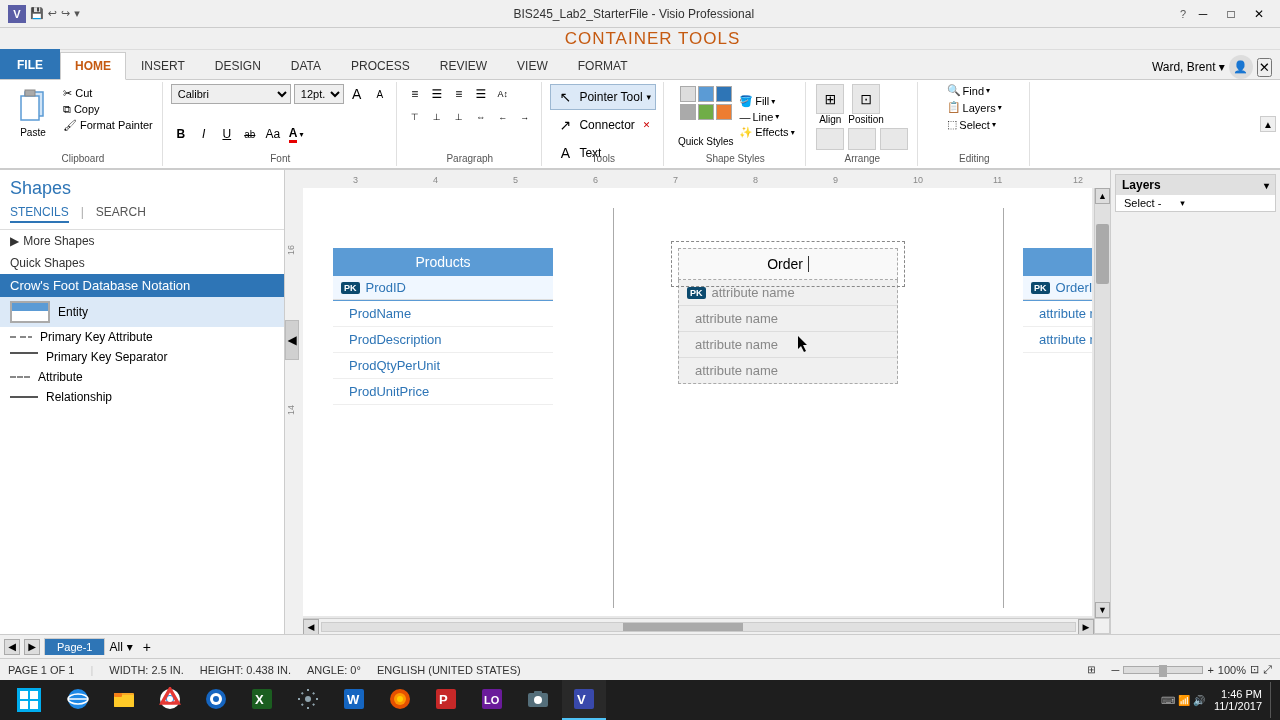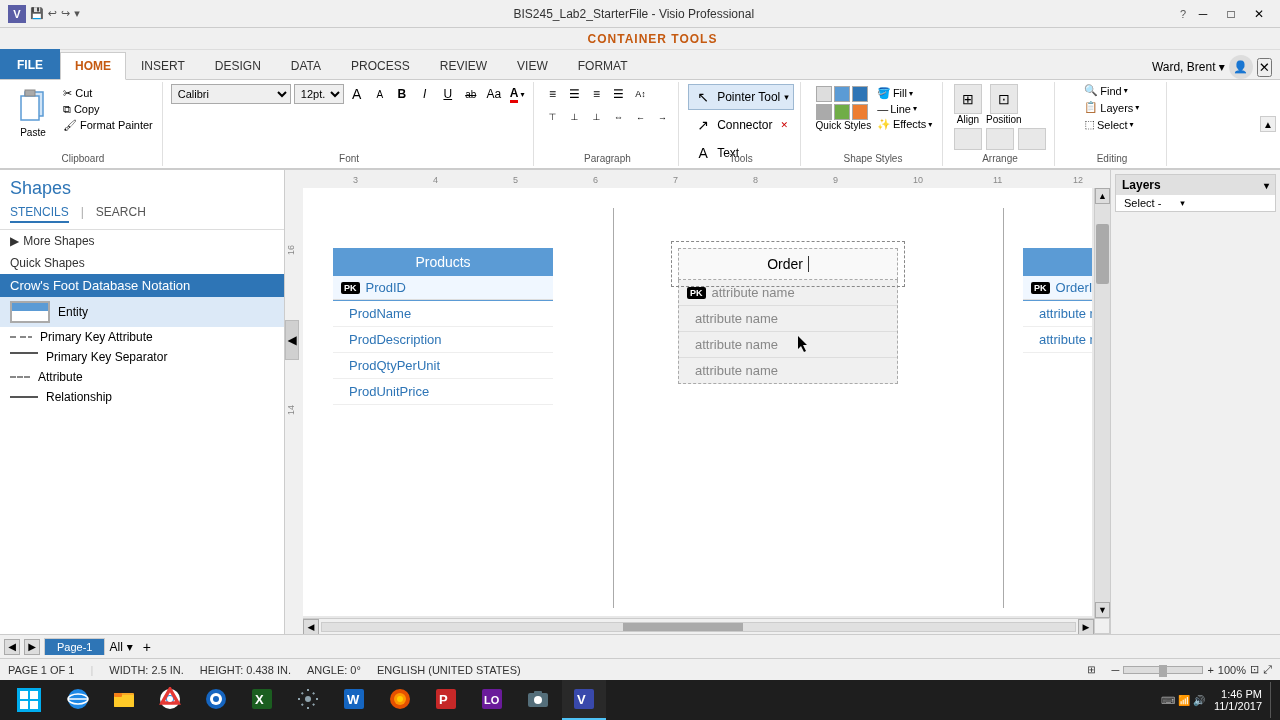--- a/index.html
+++ b/index.html
@@ -7,21 +7,21 @@
 
     
     #titlebar { height: 28px; background: #f0f0f0; display: flex; align-items: center; padding: 0 8px; border-bottom: 1px solid #ccc; }
     #titlebar .title { flex: 1; text-align: center; font-size: 12px; color: #333; }
     #titlebar .win-controls { display: flex; gap: 2px; }
     #titlebar .win-btn { width: 26px; height: 22px; border: none; background: transparent; cursor: pointer; font-size: 12px; display: flex; align-items: center; justify-content: center; }
     .title-icons { display: flex; align-items: center; gap: 4px; margin-right: 8px; }
 
     
     #container-tools-bar { height: 22px; background: #f0f0f0; display: flex; justify-content: center; align-items: center; border-bottom: 1px solid #ddd; }
-    #container-tools-bar span { font-size: 12px; color: #c55a11; font-weight: 700; letter-spacing: 1px; padding-left: 25px; }
+    #container-tools-bar span { font-size: 17px; color: #c55a11; font-weight: 400; letter-spacing: 1px; padding-left: 25px; }
 
     
     #ribbon-tabs { height: 30px; background: #f0f0f0; display: flex; align-items: flex-end; padding-left: 0; border-bottom: 1px solid #ccc; }
     .ribbon-tab { padding: 4px 14px; font-size: 12px; cursor: pointer; border: 1px solid transparent; border-bottom: none; color: #333; height: 28px; display: flex; align-items: center; }
     .ribbon-tab.active { background: white; border: 1px solid #ccc; border-bottom: 1px solid white; color: #c55a11; font-weight: 600; margin-bottom: -1px; }
     .ribbon-tab.file { background: #2e75b6; color: white; font-weight: 600; padding: 4px 16px; height: 30px; }
     .ribbon-tab.format-tab { color: #333; }
     .user-area { margin-left: auto; display: flex; align-items: center; gap: 4px; padding-right: 8px; font-size: 12px; }
     .user-avatar { width: 24px; height: 24px; background: #ddd; border-radius: 50%; display: flex; align-items: center; justify-content: center; }
 
@@ -32,21 +32,21 @@
     .ribbon-group-content { display: flex; align-items: flex-start; gap: 2px; flex: 1; padding-bottom: 14px; }
 
     
     .paste-btn { display: flex; flex-direction: column; align-items: center; padding: 2px 4px; cursor: pointer; border: 1px solid transparent; }
     .paste-icon { width: 36px; height: 40px; display: flex; align-items: center; justify-content: center; }
     .paste-label { font-size: 10px; }
     .small-btns { display: flex; flex-direction: column; gap: 1px; padding-top: 2px; }
     .small-btn { font-size: 11px; cursor: pointer; padding: 1px 3px; white-space: nowrap; }
 
     
-    .font-group-content { display: flex; gap: 2px; padding-bottom: 14px; }
+    .font-group-content { display: flex; flex-direction: column; gap: 20px; padding-bottom: 14px; }
     .font-row { display: flex; align-items: center; gap: 3px; }
     .font-select { font-size: 11px; border: 1px solid #aaa; padding: 1px 2px; width: 120px; height: 20px; }
     .font-size-select { font-size: 11px; border: 1px solid #aaa; padding: 1px 2px; width: 50px; height: 20px; }
     .font-btn { width: 20px; height: 20px; border: 1px solid transparent; cursor: pointer; display: flex; align-items: center; justify-content: center; font-size: 12px; background: transparent; }
     .color-btn { display: flex; align-items: center; gap: 2px; cursor: pointer; padding: 1px 3px; }
 
     
     .tools-content { display: flex; flex-direction: column; gap: 2px; }
     .tool-item { display: flex; align-items: center; gap: 4px; cursor: pointer; padding: 2px 4px; border: 1px solid transparent; font-size: 12px; }
     .tool-item.active { background: #dce9f7; border-color: #9db8d2; }
@@ -70,21 +70,21 @@
     .shape-item { display: flex; align-items: center; gap: 8px; padding: 3px 10px; cursor: pointer; font-size: 12px; }
     .entity-shape { display: flex; align-items: center; gap: 8px; background: #dce9f7; padding: 4px 10px; }
     .shape-icon-entity { width: 40px; height: 22px; border: 2px solid #aaa; background: white; display: flex; }
     .shape-dashes { display: flex; align-items: center; }
 
     
     #canvas-area { flex: 1; background: #e8e8e8; position: relative; overflow: hidden; }
     .entity-header { background: #5b9bd5; color: white; font-size: 14px; text-align: center; padding: 6px; cursor: pointer; }
     .entity-row { display: flex; align-items: center; border-bottom: 1px solid #ddd; padding: 4px 8px; font-size: 13px; color: #2e75b6; }
     .entity-row.pk { background: #f0f7ff; }
-    .pk-badge { background: #000000; color: white; font-size: 9px; font-weight: bold; padding: 1px 3px; margin-right: 6px; border-radius: 2px; }
+    .pk-badge { background: #0c4a6e; color: white; font-size: 9px; font-weight: bold; padding: 1px 3px; margin-right: 6px; border-radius: 2px; }
     .attr-row { padding: 5px 16px; font-size: 13px; color: #2e75b6; border-bottom: 1px solid #eee; }
 
     
     #right-panel { width: 170px; background: #f0f0f0; border-left: 1px solid #ccc; display: flex; flex-direction: column; padding: 4px; }
     .panel-section { background: white; border: 1px solid #ccc; margin-bottom: 4px; }
     .panel-header { background: #e0e0e0; padding: 3px 6px; font-size: 12px; font-weight: 600; display: flex; justify-content: space-between; align-items: center; }
     .panel-item { padding: 2px 8px; font-size: 11px; cursor: pointer; display: flex; align-items: center; gap: 19px; }
     .scroll-btn { width: 16px; height: 16px; background: #ddd; border: 1px solid #aaa; display: flex; align-items: center; justify-content: center; font-size: 10px; cursor: pointer; }
 
     
@@ -243,21 +243,21 @@
           <span>Text</span>
         </div>
       </div>
     </div>
     <span class="ribbon-group-label">Tools</span>
   </div>
 
   <div class="ribbon-group" style="min-width:140px;">
     <div class="ribbon-group-content" style="flex-direction:column;gap:3px;">
       <div style="display:flex;align-items:center;gap:4px;">
-        <div style="display:flex;flex-direction:column;align-items:flex-start;cursor:pointer;padding:2px;">
+        <div style="display:flex;flex-direction:column;align-items:center;cursor:pointer;padding:2px;gap:16px;">
           <div class="style-grid">
             <div class="style-cell" style="background:#ddd;"></div>
             <div class="style-cell" style="background:#5b9bd5;"></div>
             <div class="style-cell" style="background:#2e75b6;"></div>
             <div class="style-cell" style="background:#aaa;"></div>
             <div class="style-cell" style="background:#70ad47;"></div>
             <div class="style-cell" style="background:#ed7d31;"></div>
           </div>
           <span style="font-size:10px;">Quick Styles</span>
         </div>

